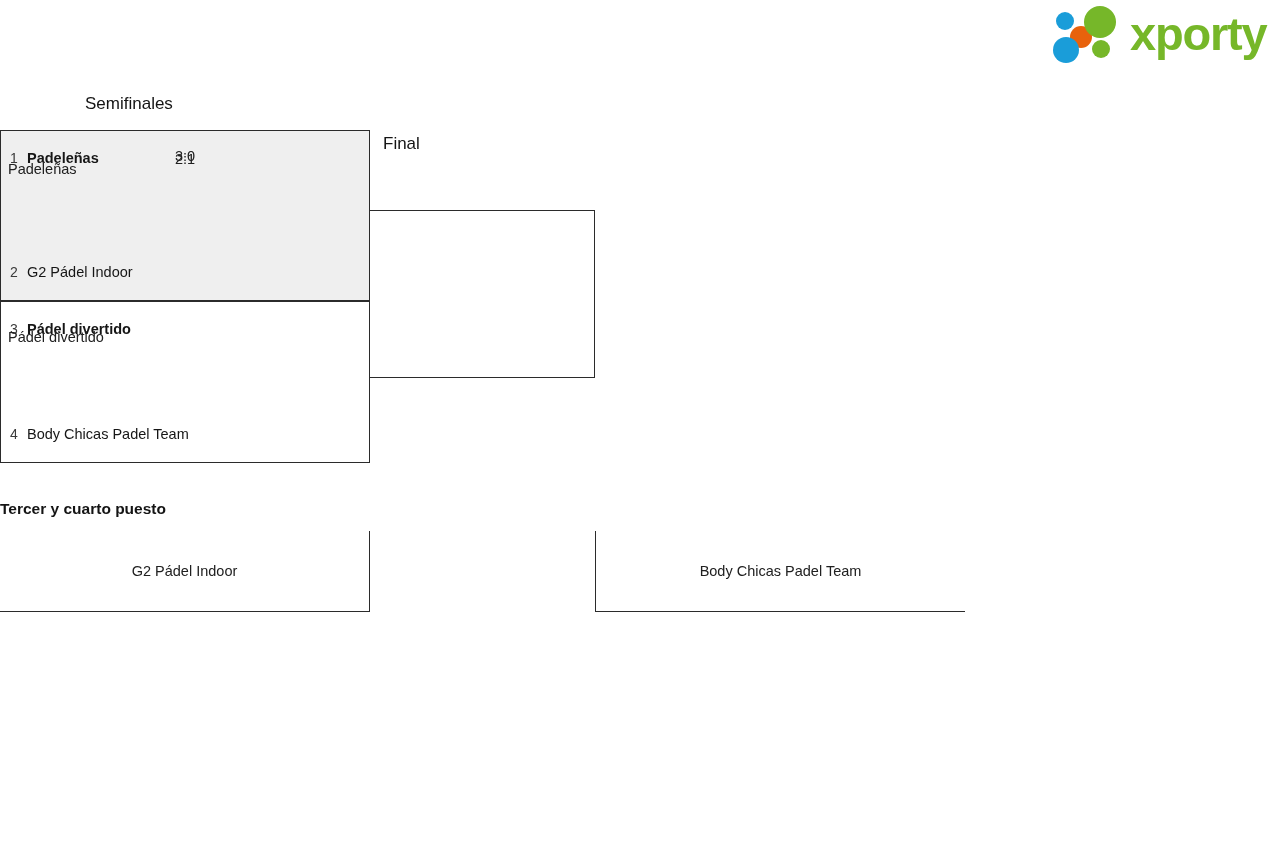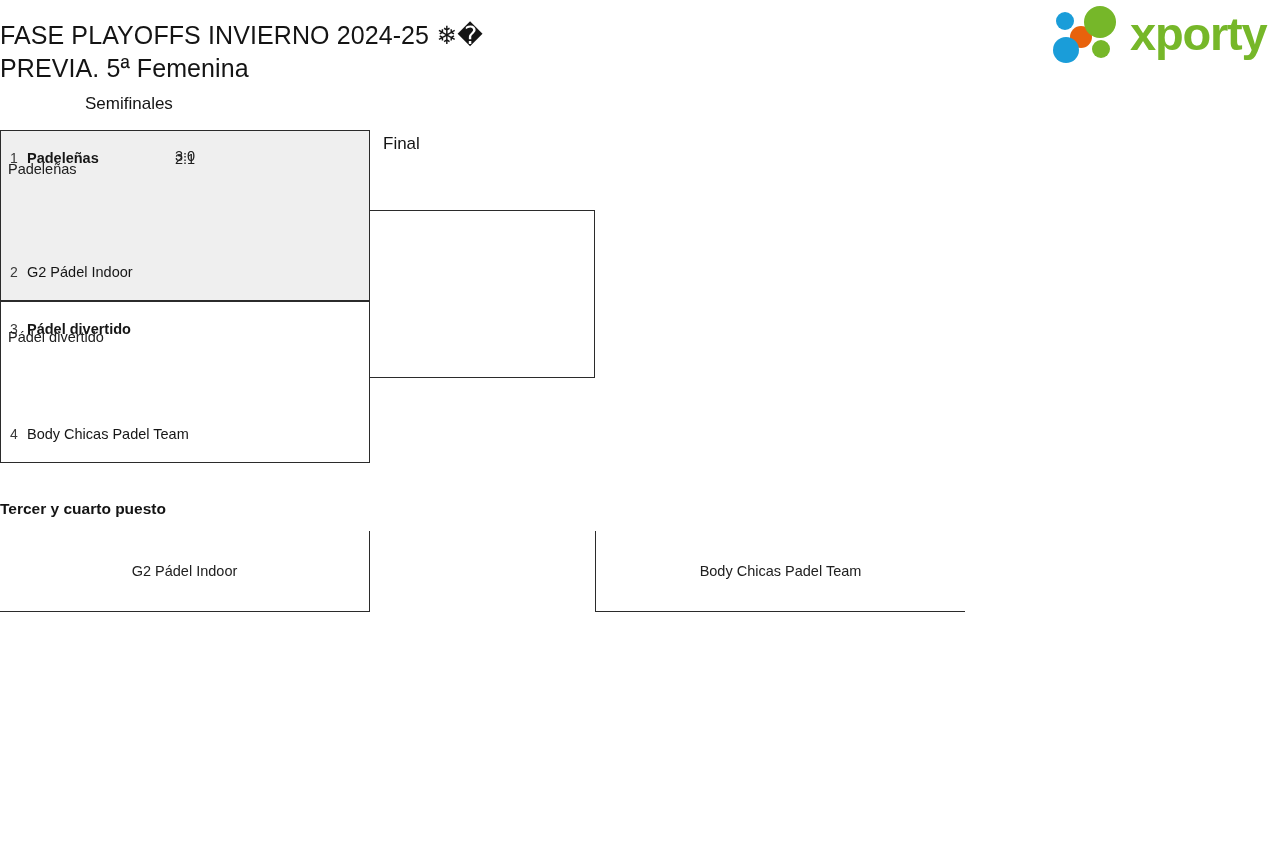--- a/index.html
+++ b/index.html
@@ -208,22 +208,20 @@
     line-height: 20px;
     color: #202020;
     white-space: nowrap;
   }
 </style>
 </head>
 <body>
 
 <div id="header">
 
-  <h1 id="page-title">FASE PLAYOFFS INVIERNO 2024-25 ❄�
-PREVIA. 5ª Femenina</h1>
 
   <div id="logo">
     <svg id="logo-dots" viewBox="0 0 74 62">
       <circle cx="13" cy="17" r="9" fill="#1a9dd9"></circle>
       <circle cx="29" cy="33" r="11" fill="#e8620c"></circle>
       <circle cx="48" cy="18" r="16" fill="#76b729"></circle>
       <circle cx="14" cy="46" r="13" fill="#1a9dd9"></circle>
       <circle cx="49" cy="45" r="9" fill="#76b729"></circle>
     </svg>
     <div id="logo-wordmark">xporty</div>

